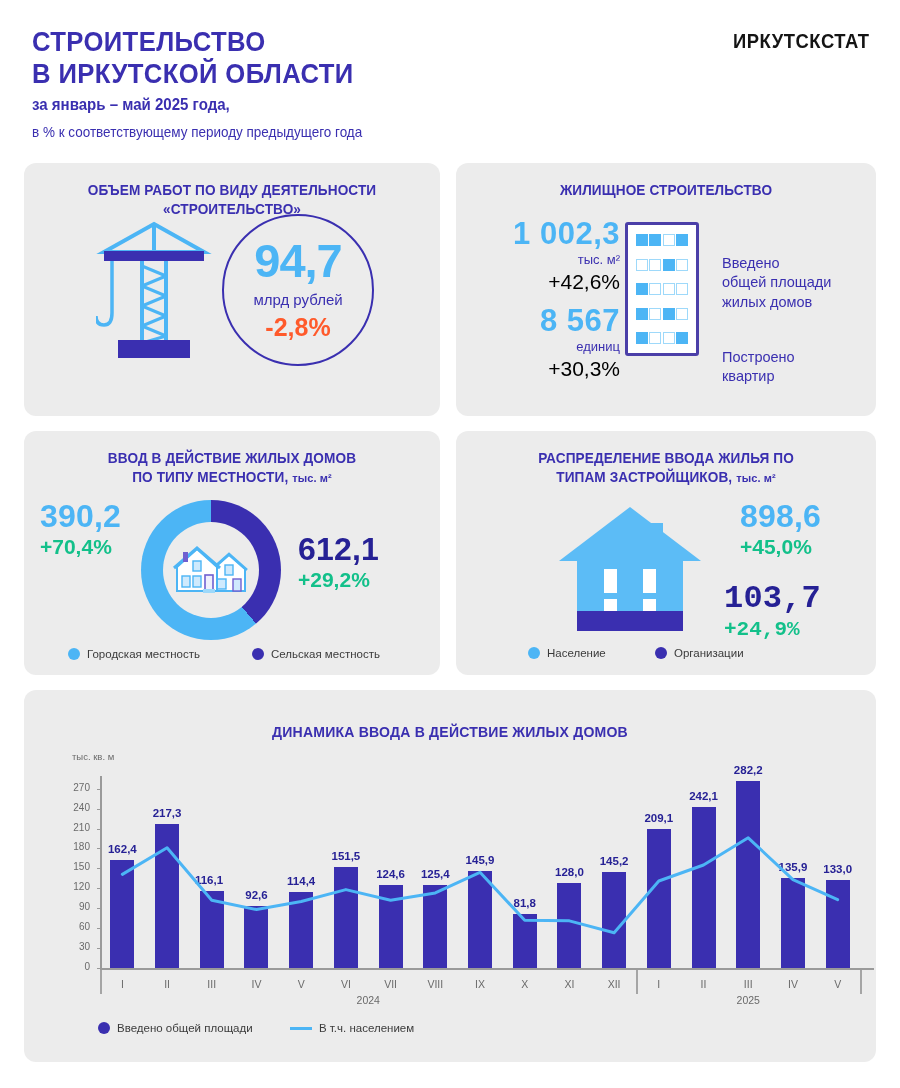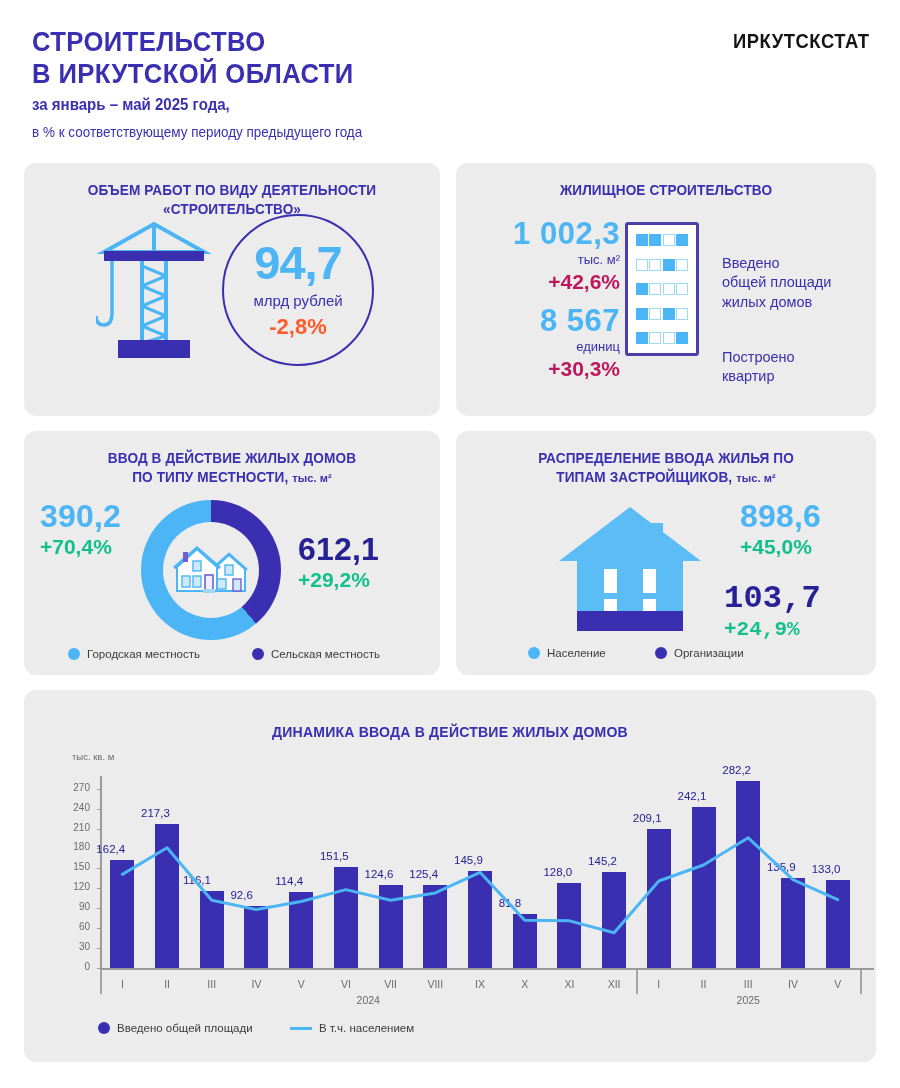--- a/index.html
+++ b/index.html
@@ -68,28 +68,28 @@
     width: 152px; height: 152px; border-radius: 50%;
     border: 2.5px solid #3a2fb0;
     display: flex; flex-direction: column;
     align-items: center; justify-content: center;
   }
   .big-num {
     font-size: 47px; font-weight: bold; color: #4cb5f5;
     line-height: 0.98; letter-spacing: -1px;
   }
   .unit-lbl { font-size: 15px; color: #3a2fb0; margin-top: 6px; }
-  .neg-pct { font-size: 22px; font-weight: bold; color: #ff5a2b; margin-top: 5px; }
+  .neg-pct { font-size: 25px; font-weight: bold; color: #ff5a2b; margin-top: 5px; }
 
   
   .p2-row { position: absolute; display: flex; align-items: flex-start; }
   .kpi-left { text-align: right; width: 140px; }
   .kpi-big { font-size: 31px; font-weight: bold; color: #4cb5f5; line-height: 1.0; letter-spacing: 0.5px;}
   .kpi-unit { font-size: 13px; color: #3a2fb0; margin-top: 3px; }
-  .kpi-pct { font-size: 21px; font-weight: bold; color: #be185d; margin-top: 3px; }
+  .kpi-pct { font-size: 21px; font-weight: normal; color: #000000; margin-top: 3px; }
   .kpi-desc { font-size: 14.5px; color: #3a2fb0; line-height: 1.34; margin-top: 36px; }
 
   .bldg {
     position: absolute; left: 625px; top: 222px;
     width: 74px; height: 134px;
     background: #ffffff; border: 3px solid #4b3fa8; border-radius: 3px;
     padding: 9px 8px; display: flex; flex-direction: column; justify-content: space-between;
   }
   .bldg-row { display: flex; justify-content: space-between; }
   .win { width: 12px; height: 12px; border: 1.6px solid #9ed9fa; }
@@ -136,22 +136,22 @@
   .chart-unit {
     position: absolute; left: 48px; top: 61px;
     font-size: 9.5px; color: #6a6a6a;
   }
   .plot { position: absolute; left: 24px; top: 690px; width: 852px; height: 372px; }
   .ytick { position: absolute; font-size: 10px; color: #6a6a6a; text-align: right; width: 28px; }
   .xtick { position: absolute; font-size: 10.5px; color: #6a6a6a; text-align: center; }
   .yearlbl { position: absolute; font-size: 10.5px; color: #6a6a6a; text-align: center; }
   .bar { position: absolute; background: #3a2fb0; }
   .blabel {
-    position: absolute; font-size: 11.5px; font-weight: normal; color: #262195;
-    text-align: left; white-space: nowrap;
+    position: absolute; font-size: 11.5px; font-weight: bold; color: #262195;
+    text-align: center; white-space: nowrap;
   }
   .axis-line { position: absolute; background: #9a9a9a; }
   .chart-legend {
     position: absolute; display: flex; align-items: center; gap: 7px;
     font-size: 11.5px; color: #3b3b3b;
   }
   .legend-line { display: inline-block; width: 22px; height: 3px; background: #4cb5f5; }
 </style>
 </head>
 <body>

